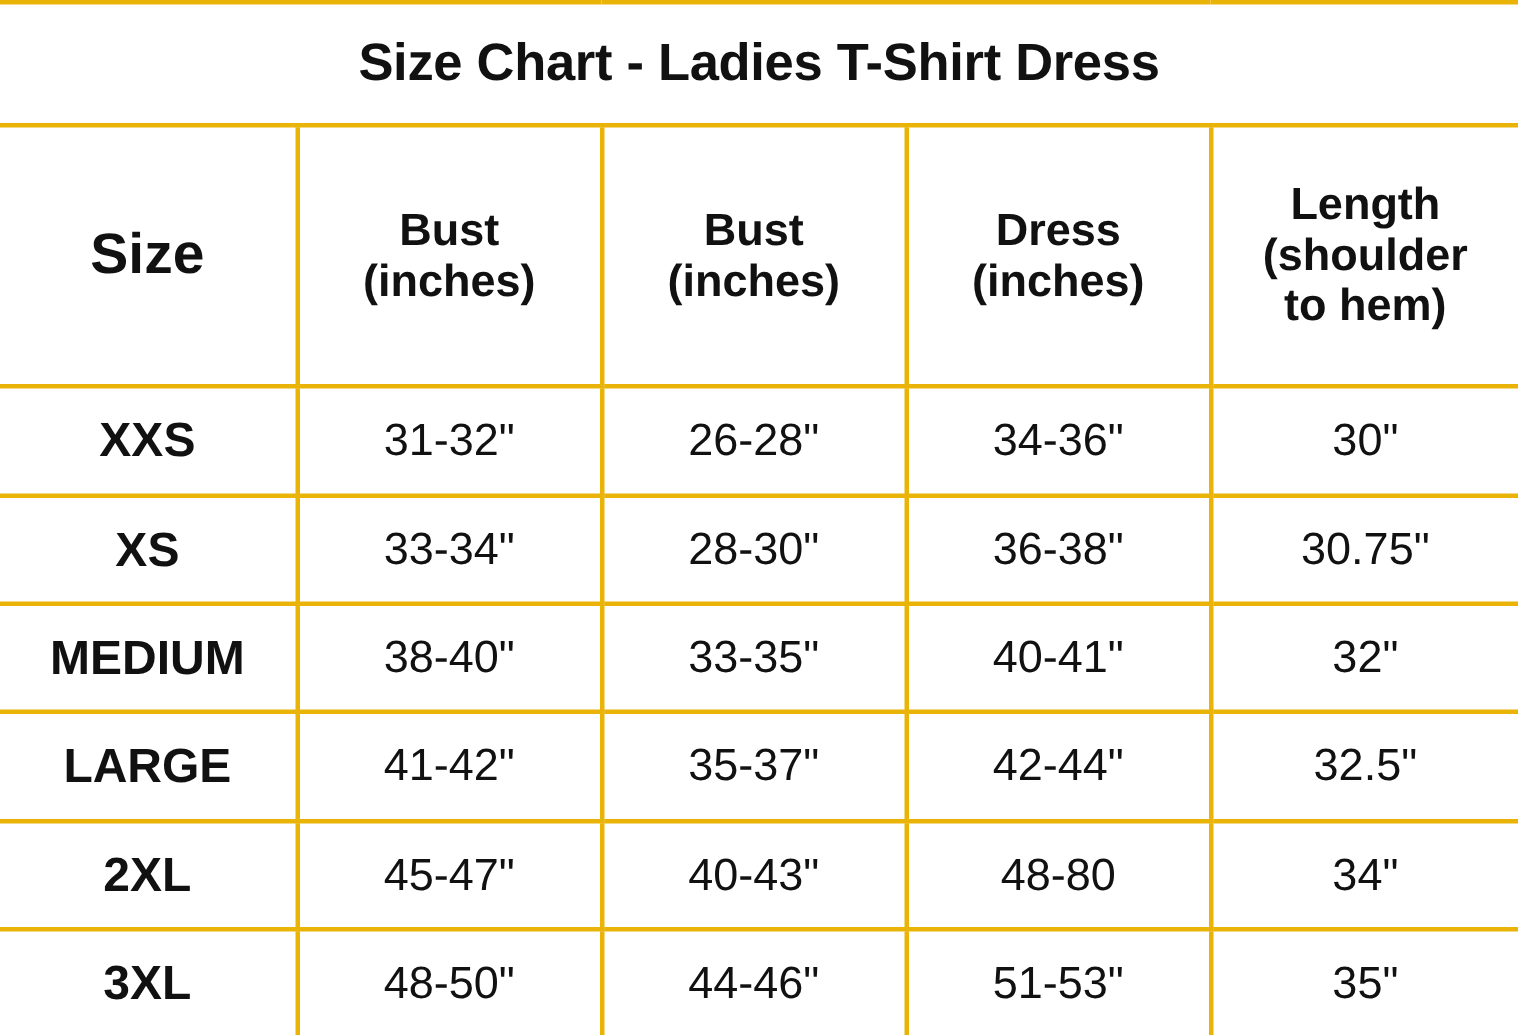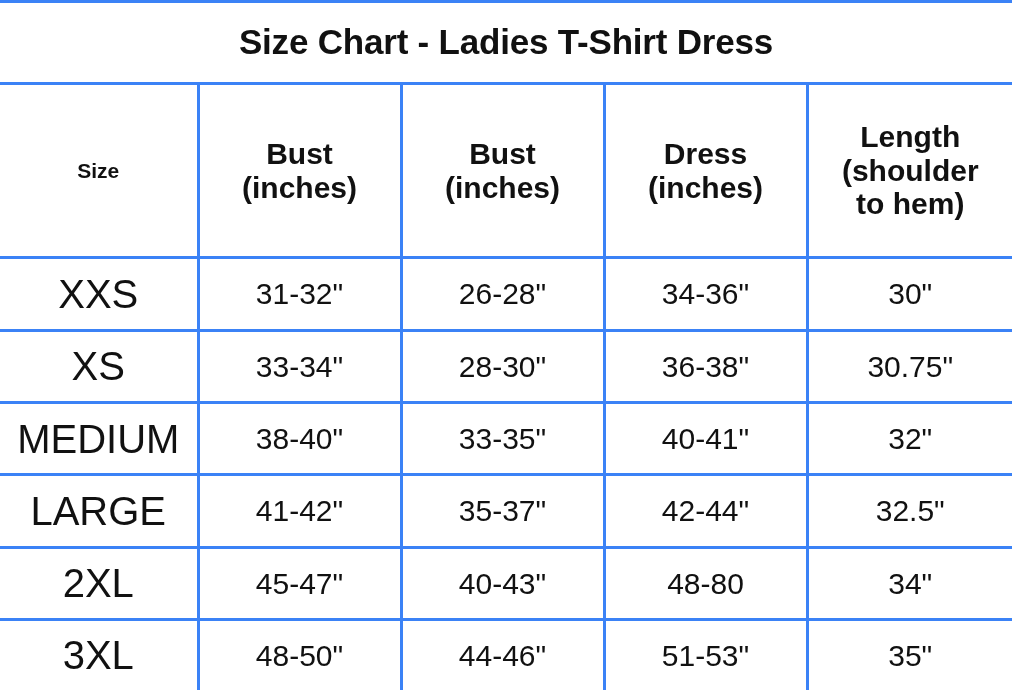--- a/index.html
+++ b/index.html
@@ -22,21 +22,21 @@
     flex-direction: column;
   }
   table.size-chart {
     width: 100%;
     height: 100%;
     border-collapse: collapse;
     table-layout: fixed;
   }
   table.size-chart td,
   table.size-chart th {
-    border: 3px solid #3b82f6;
+    border: 3px solid #eab308;
     text-align: center;
     vertical-align: middle;
     padding: 2px 4px;
   }
   .title-cell {
     font-size: 35px;
     font-weight: bold;
     letter-spacing: -0.2px;
     height: 62px;
     padding: 4px 0 8px 0;
@@ -44,30 +44,31 @@
     border-left: none;
     border-right: none;
   }
   .header-row th {
     font-size: 30px;
     font-weight: bold;
     line-height: 1.12;
     height: 140px;
   }
   .header-row th.col-size {
-    font-size: 21px;
+    font-size: 38px;
   }
   .data-row td {
     font-size: 30px;
     font-weight: normal;
     line-height: 1.1;
     height: 54px;
   }
   .data-row td.size-name {
-    font-size: 40px;
+    font-size: 32px;
+    font-weight: bold;
   }
   .hdr-line {
     display: block;
   }
   
   col.c0 { width: 198px; }
   col.c1 { width: 203px; }
   col.c2 { width: 203px; }
   col.c3 { width: 203px; }
   col.c4 { width: 205px; }

